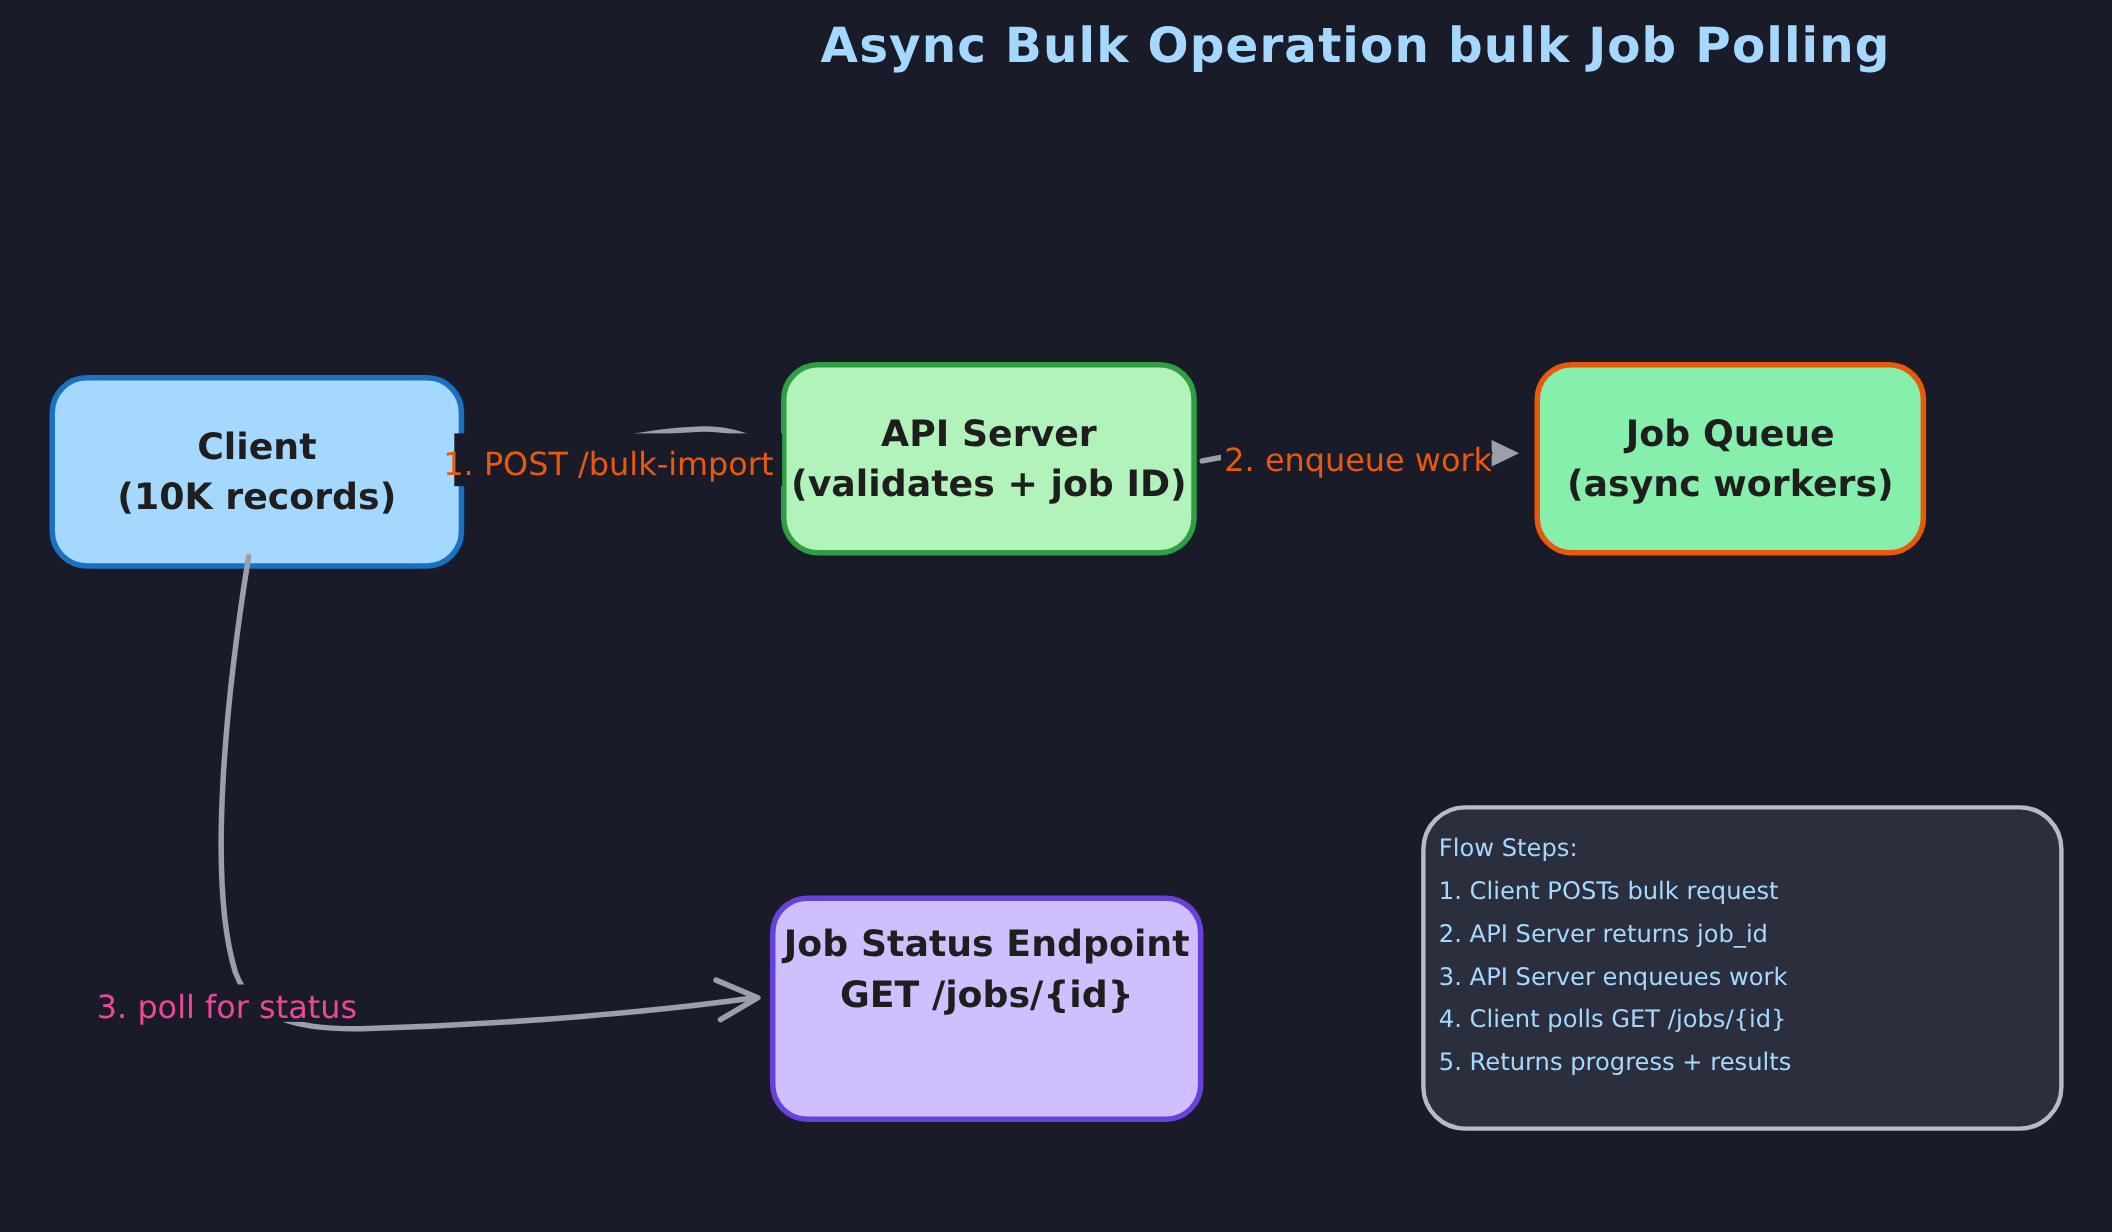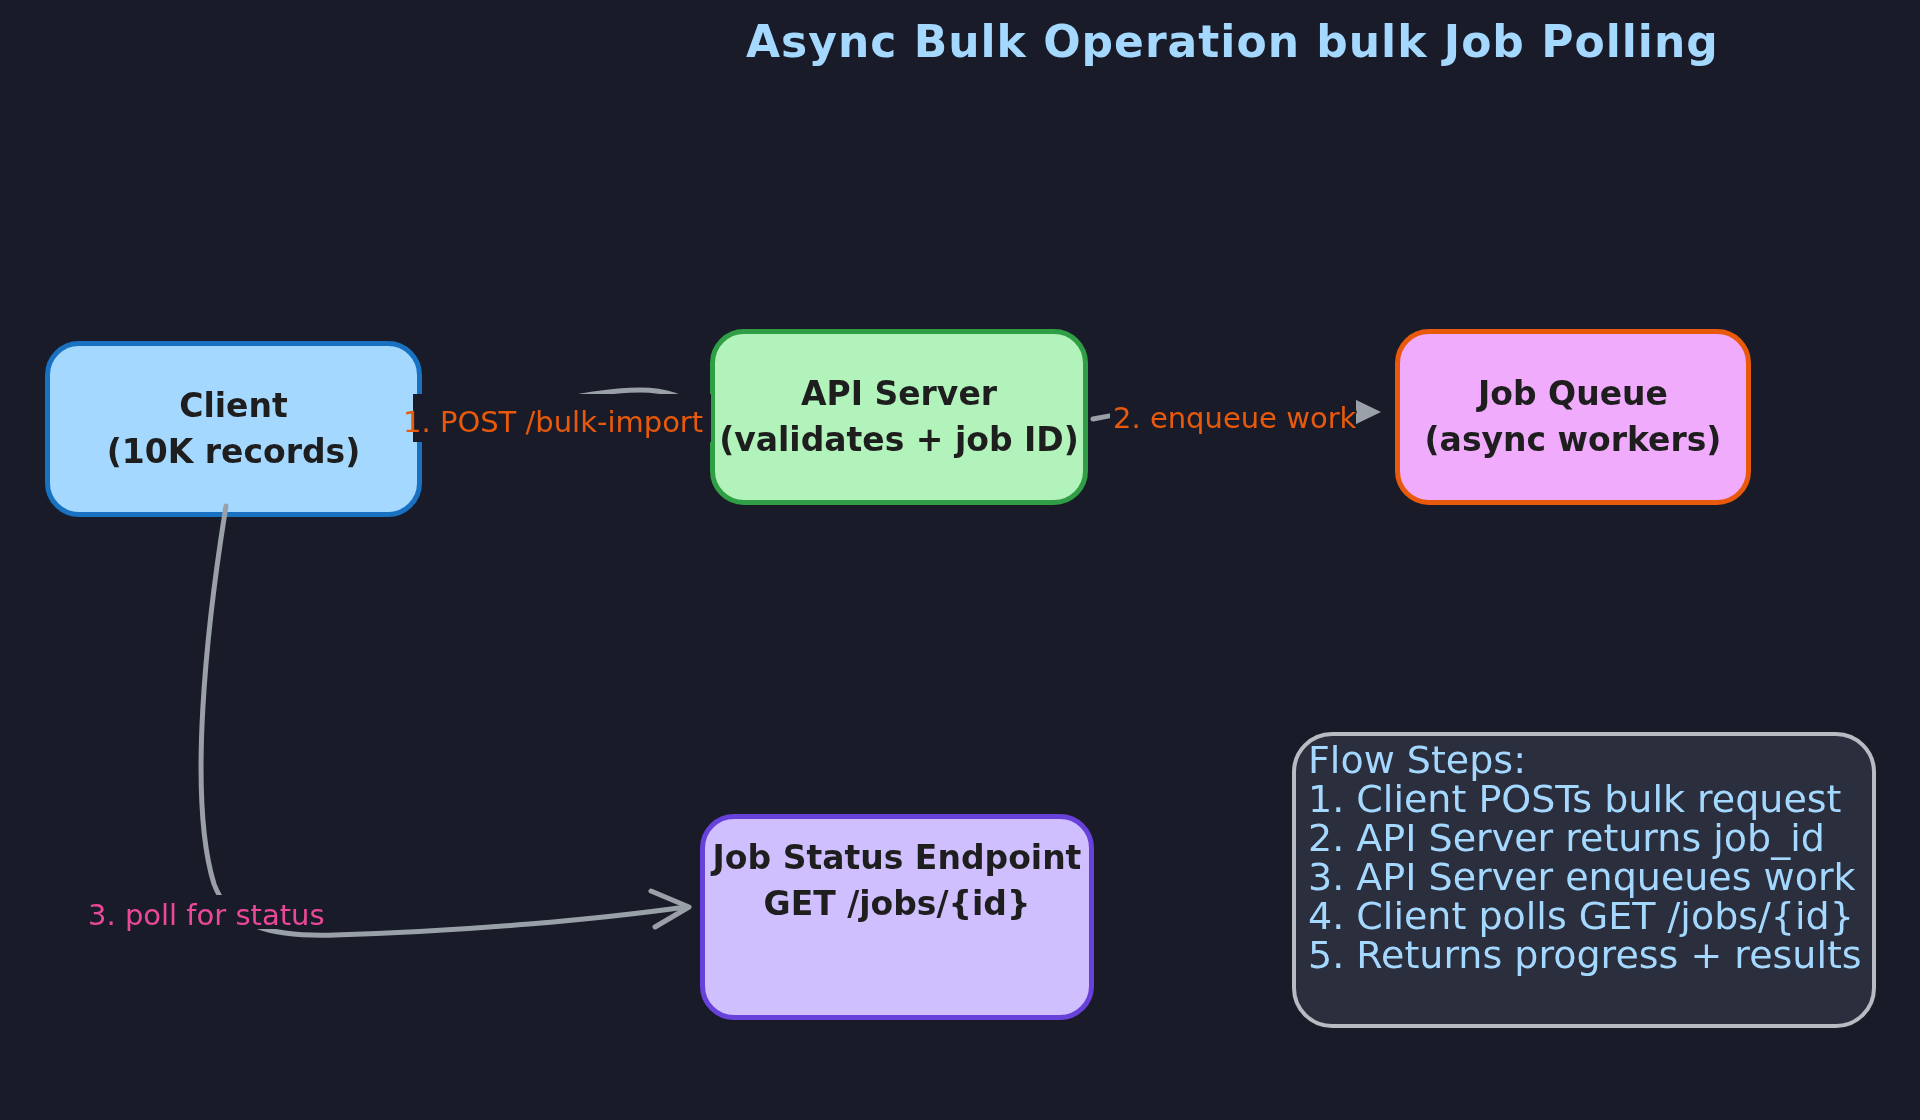--- a/index.html
+++ b/index.html
@@ -47,42 +47,42 @@
     position:absolute;z-index:5;font-size:29px;line-height:36px;white-space:nowrap;
   }
   .label-1{left:403px;top:404px;}
   .label-2{left:1113px;top:400px;}
   .label-3{left:88px;top:897px;}
 
   .panel{
     position:absolute;left:1292px;top:732px;width:584px;height:296px;z-index:2;
     background:var(--panel-bg);
     border:4px solid var(--panel-border);border-radius:40px;
-    padding:5px 12px;
-    color:var(--panel-text);font-size:38px;line-height:39px;white-space:nowrap;
+    padding:16px 12px;
+    color:var(--panel-text);font-size:22px;line-height:39px;white-space:nowrap;
   }
 </style>
 </head>
 <body>
 
 <div class="canvas">
 
   <div class="title">Async Bulk Operation bulk Job Polling</div>
 
   <div class="node node-client" style="background: rgb(165, 216, 255); border-color: rgb(25, 113, 194); margin-top: 12px;">
     <div>Client</div>
     <div>(10K records)</div>
   </div>
 
   <div class="node node-api" style="background: rgb(178, 242, 187); border-color: rgb(47, 158, 68);">
     <div>API Server</div>
     <div>(validates + job ID)</div>
   </div>
 
-  <div class="node node-queue" style="background: #f0abfc; border-color: rgb(232, 89, 12);">
+  <div class="node node-queue" style="background: #86efac; border-color: rgb(232, 89, 12);">
     <div>Job Queue</div>
     <div>(async workers)</div>
   </div>
 
   <div class="node node-status" style="background: rgb(208, 191, 255); border-color: rgb(103, 65, 217);">
     <div>Job Status Endpoint</div>
     <div>GET /jobs/{id}</div>
   </div>
 
   <svg class="edges-svg" width="1920" height="1120" viewBox="0 0 1920 1120">

